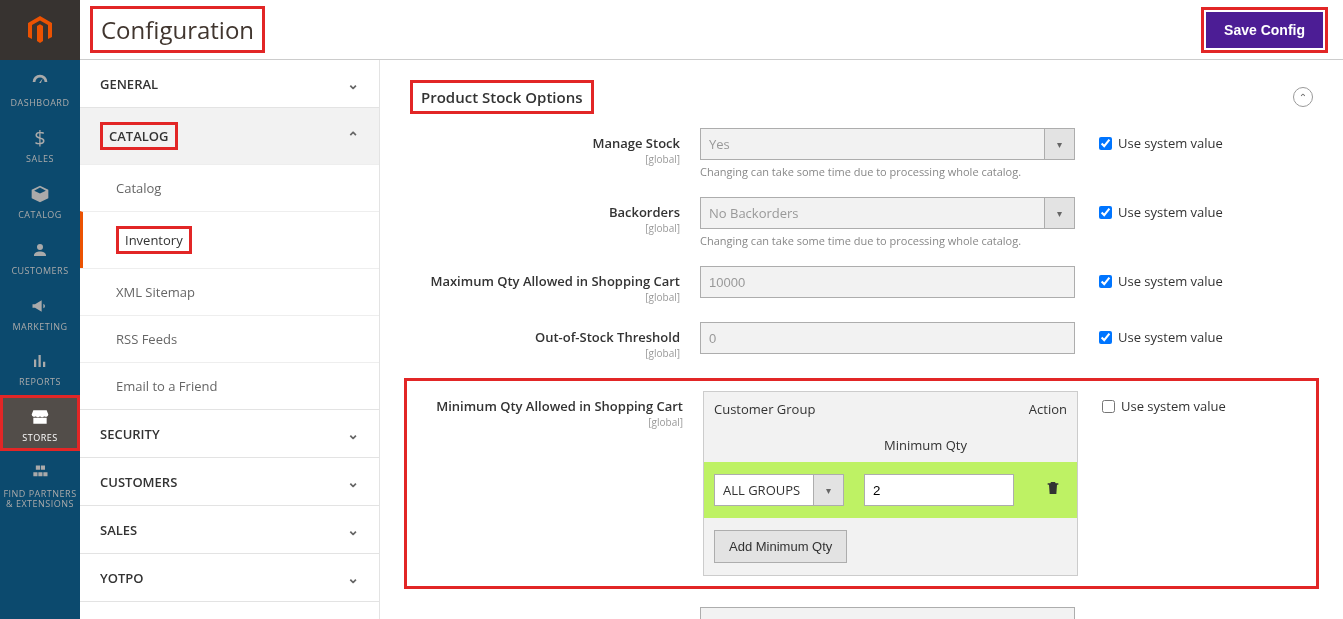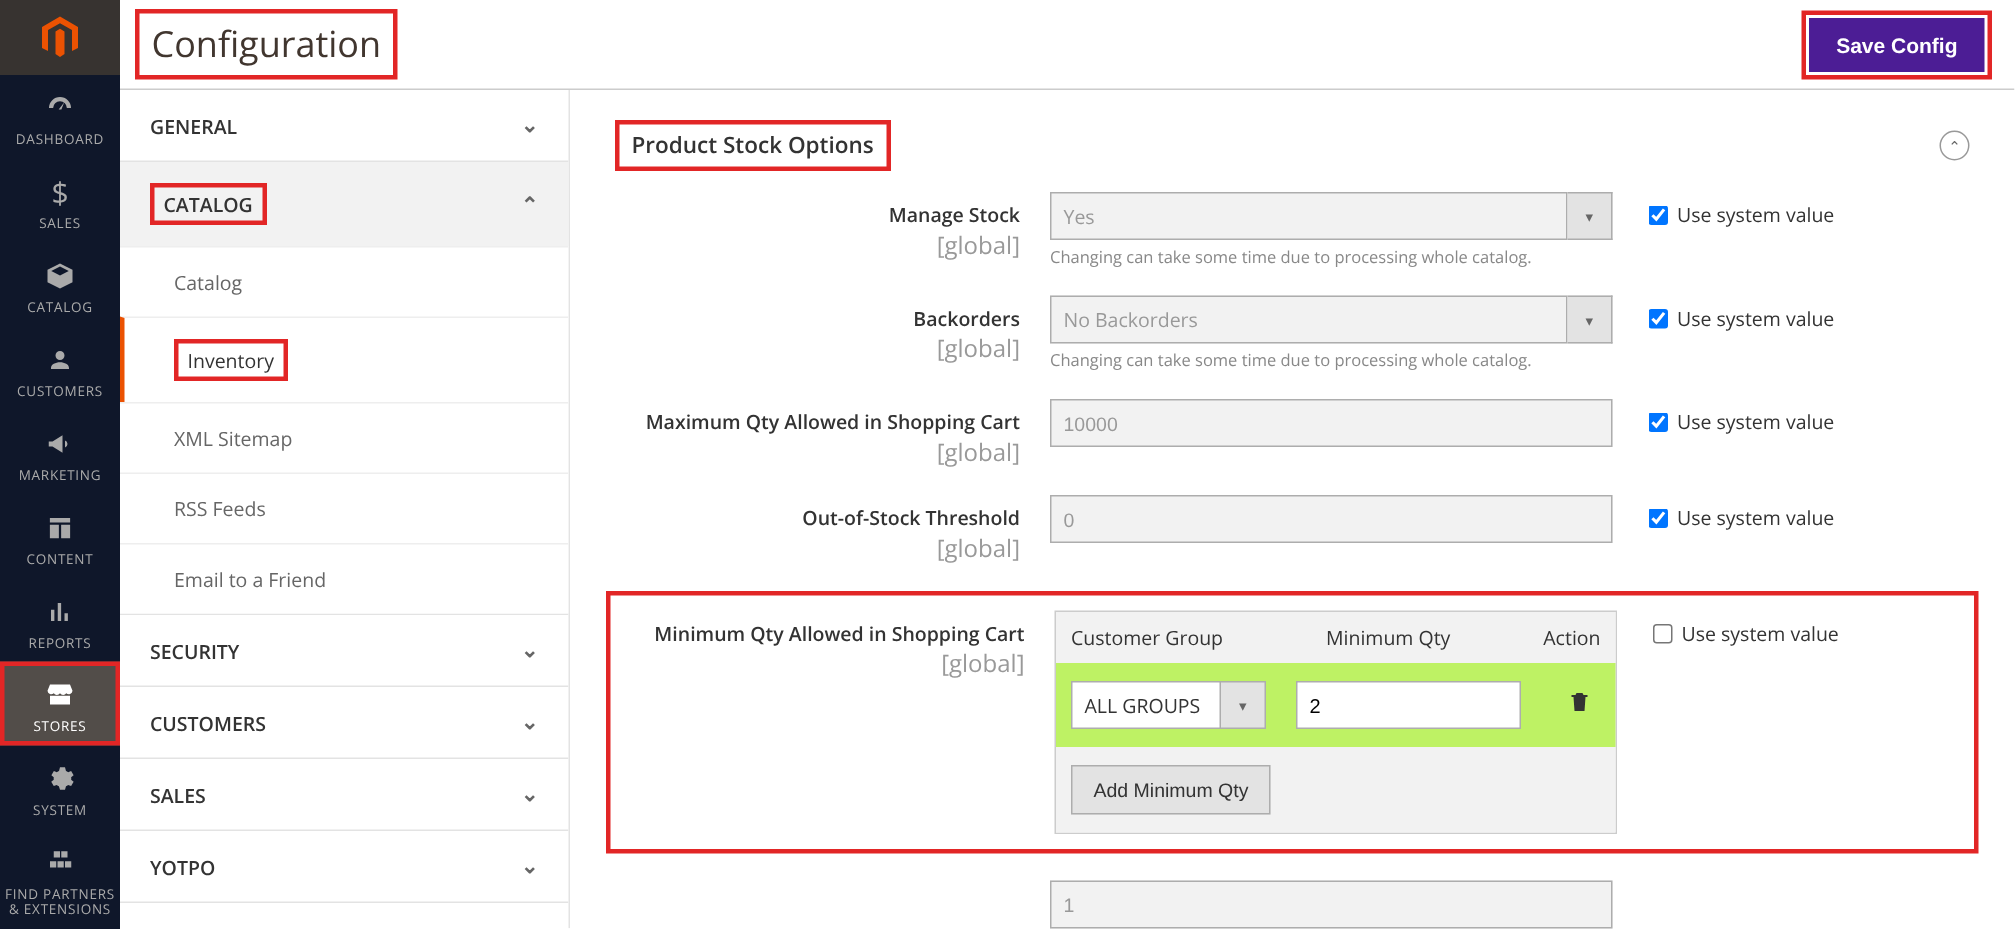--- a/index.html
+++ b/index.html
@@ -1,19 +1,19 @@
 <!DOCTYPE html>
 <html><head>
 <meta charset="utf-8">
 <style>
 * { box-sizing: border-box; margin: 0; padding: 0; }
 body { font-family: 'Open Sans', Arial, sans-serif; font-size: 13px; color: #333; background: #fff; width: 1343px; height: 619px; overflow: hidden; }
 
 
-.admin-nav { position: fixed; left: 0; top: 0; width: 80px; height: 619px; background: #0f172a; color: #aaa; display: flex; flex-direction: column; align-items: center; padding-top: 0; z-index: 10; }
+.admin-nav { position: fixed; left: 0; top: 0; width: 80px; height: 619px; background: #0c4a6e; color: #aaa; display: flex; flex-direction: column; align-items: center; padding-top: 0; z-index: 10; }
 .admin-nav .logo { width: 80px; height: 60px; display: flex; align-items: center; justify-content: center; background: #373330; }
 .admin-nav .logo svg { width: 32px; height: 32px; }
 .admin-nav .nav-item { width: 80px; display: flex; flex-direction: column; align-items: center; padding: 10px 0 8px 0; cursor: pointer; color: #aaa; }
 .admin-nav .nav-item.active { background: #524d49; }
 .admin-nav .nav-item .icon { width: 24px; height: 24px; display: flex; align-items: center; justify-content: center; font-size: 20px; margin-bottom: 4px; }
 .admin-nav .nav-item .label { font-size: 9px; letter-spacing: 0.5px; text-align: center; line-height: 1.1; }
 .admin-nav .nav-item.highlight-box { outline: 3px solid #e22626; outline-offset: -3px; }
 
 
 .main { margin-left: 80px; height: 619px; display: flex; flex-direction: column; border-radius: 26px; }
@@ -45,38 +45,38 @@
 .section-title-row { display: flex; align-items: center; justify-content: space-between; margin-bottom: 14px; }
 .section-title { font-size: 15px; font-weight: 600; color: #333; padding: 4px 8px; }
 .section-title.highlight-box { border: 3px solid #e22626; }
 .collapse-icon { width: 20px; height: 20px; border: 1px solid #999; border-radius: 50%; display: flex; align-items: center; justify-content: center; font-size: 10px; color: #666; cursor: pointer; }
 .section-note { color: #666; font-size: 13px; margin-bottom: 24px; }
 
 .form-row { display: flex; align-items: flex-start; margin-bottom: 18px; }
 .form-row.highlight-frame { border: 3px solid #e22626; padding: 10px 6px; margin-left: -6px; margin-right: -6px; }
 .fld-label { width: 290px; text-align: right; padding-right: 20px; padding-top: 6px; }
 .fld-label .lbl { font-size: 13px; color: #333; font-weight: 600; }
-.fld-label .scope { font-size: 16px; color: #999; display: block; }
+.fld-label .scope { font-size: 10px; color: #999; display: block; }
 .fld-control { width: 375px; }
 .fld-use { padding-left: 24px; padding-top: 6px; display: flex; align-items: center; }
 .fld-use input { margin-right: 6px; }
 .fld-use label { font-size: 13px; color: #333; }
 
 .ctrl-select, .ctrl-input { width: 100%; height: 32px; border: 1px solid #adadad; padding: 0 8px; font-size: 13px; background: #fff; color: #333; }
 .select-wrap { position: relative; width: 100%; display: flex; }
 .select-wrap .sel-body { flex: 1; border: 1px solid #adadad; height: 32px; display: flex; align-items: center; padding: 0 8px; }
 .select-wrap .sel-arrow { width: 30px; height: 32px; border: 1px solid #adadad; border-left: none; background: #e3e3e3; display: flex; align-items: center; justify-content: center; font-size: 10px; color: #666; }
 .disabled .sel-body, .disabled .ctrl-input { background: #f2f2f2; color: #999; }
 .fld-hint { font-size: 11px; color: #888; margin-top: 4px; }
 
 
 .minqty-table { width: 100%; border: 1px solid #ccc; }
 .minqty-head { display: flex; background: #f2f2f2; padding: 8px 10px; font-size: 13px; color: #333; font-weight: 400; }
 .minqty-head .col-group { flex: 0 0 150px; }
-.minqty-head .col-qty { flex: 1; padding-left: 20px; }
+.minqty-head .col-qty { flex: 1; padding-left: 20px; margin-top: 36px; }
 .minqty-head .col-act { flex: 0 0 70px; text-align: right; }
 .minqty-row { display: flex; align-items: center; padding: 12px 10px; background: #bef264; }
 .minqty-row .group-sel { flex: 0 0 130px; display: flex; }
 .minqty-row .group-sel .sel-body { height: 32px; background: #fff; }
 .minqty-row .group-sel .sel-arrow { background: #e3e3e3; }
 .minqty-row .qty-in { flex: 0 0 150px; margin-left: 20px; }
 .minqty-row .qty-in input { width: 100%; height: 32px; border: 1px solid #adadad; padding: 0 8px; }
 .minqty-row .act { flex: 1; text-align: right; padding-right: 6px; }
 .minqty-row .act .trash { cursor: pointer; font-size: 16px; color: #333; }
 .minqty-foot { padding: 12px 10px; background: #f2f2f2; }
@@ -123,48 +123,32 @@
     <span class="icon">
         <svg width="20" height="20" viewBox="0 0 24 24">
           <path fill="#aaa" d="M3 10v4h3l8 5V5l-8 5H3zm15 2a3 3 0 0 0-2-2.8v5.6A3 3 0 0 0 18 12z"></path>
         </svg>
       </span>
     <span class="label">MARKETING</span>
   </div>
   <div class="nav-item">
     <span class="icon">
         <svg width="18" height="18" viewBox="0 0 24 24">
-          <path fill="#aaa" d="M3 3h18v4H3V3zm0 6h8v12H3V9zm10 0h8v12h-8V9z"></path>
-        </svg>
-      </span>
-    <span class="label">CONTENT</span>
-  </div>
-  <div class="nav-item">
-    <span class="icon">
-        <svg width="18" height="18" viewBox="0 0 24 24">
           <path fill="#aaa" d="M4 20V10h3v10H4zm6 0V4h3v16h-3zm6 0v-7h3v7h-3z"></path>
         </svg>
       </span>
     <span class="label">REPORTS</span>
   </div>
   <div class="nav-item active highlight-box">
     <span class="icon">
         <svg width="20" height="20" viewBox="0 0 24 24">
           <path fill="#fff" d="M4 4h16l2 5a3 3 0 0 1-5 2 3 3 0 0 1-5 0 3 3 0 0 1-5 0 3 3 0 0 1-5-2l2-5zm0 9h16v7H4v-7z"></path>
         </svg>
       </span>
     <span class="label" style="color:#fff;">STORES</span>
-  </div>
-  <div class="nav-item">
-    <span class="icon">
-        <svg width="20" height="20" viewBox="0 0 24 24">
-          <path fill="#aaa" d="M12 8a4 4 0 1 0 4 4 4 4 0 0 0-4-4zm9 4a7 7 0 0 0-.1-1l2-1.6-2-3.4-2.4.9a7 7 0 0 0-1.7-1L16 3h-4l-.8 2.9a7 7 0 0 0-1.7 1l-2.4-.9-2 3.4L7 11a7 7 0 0 0 0 2l-2 1.6 2 3.4 2.4-.9a7 7 0 0 0 1.7 1L12 21h4l.8-2.9a7 7 0 0 0 1.7-1l2.4.9 2-3.4-2-1.6c.1-.3.1-.7.1-1z"></path>
-        </svg>
-      </span>
-    <span class="label">SYSTEM</span>
   </div>
   <div class="nav-item">
     <span class="icon">
         <svg width="20" height="20" viewBox="0 0 24 24">
           <path fill="#aaa" d="M7 3h5v5H7zm6 0h5v5h-5zM4 11h5v5H4zm6 0h5v5h-5zm6 0h5v5h-5z"></path>
         </svg>
       </span>
     <span class="label">FIND PARTNERS &amp; EXTENSIONS</span>
   </div>
 </div>

